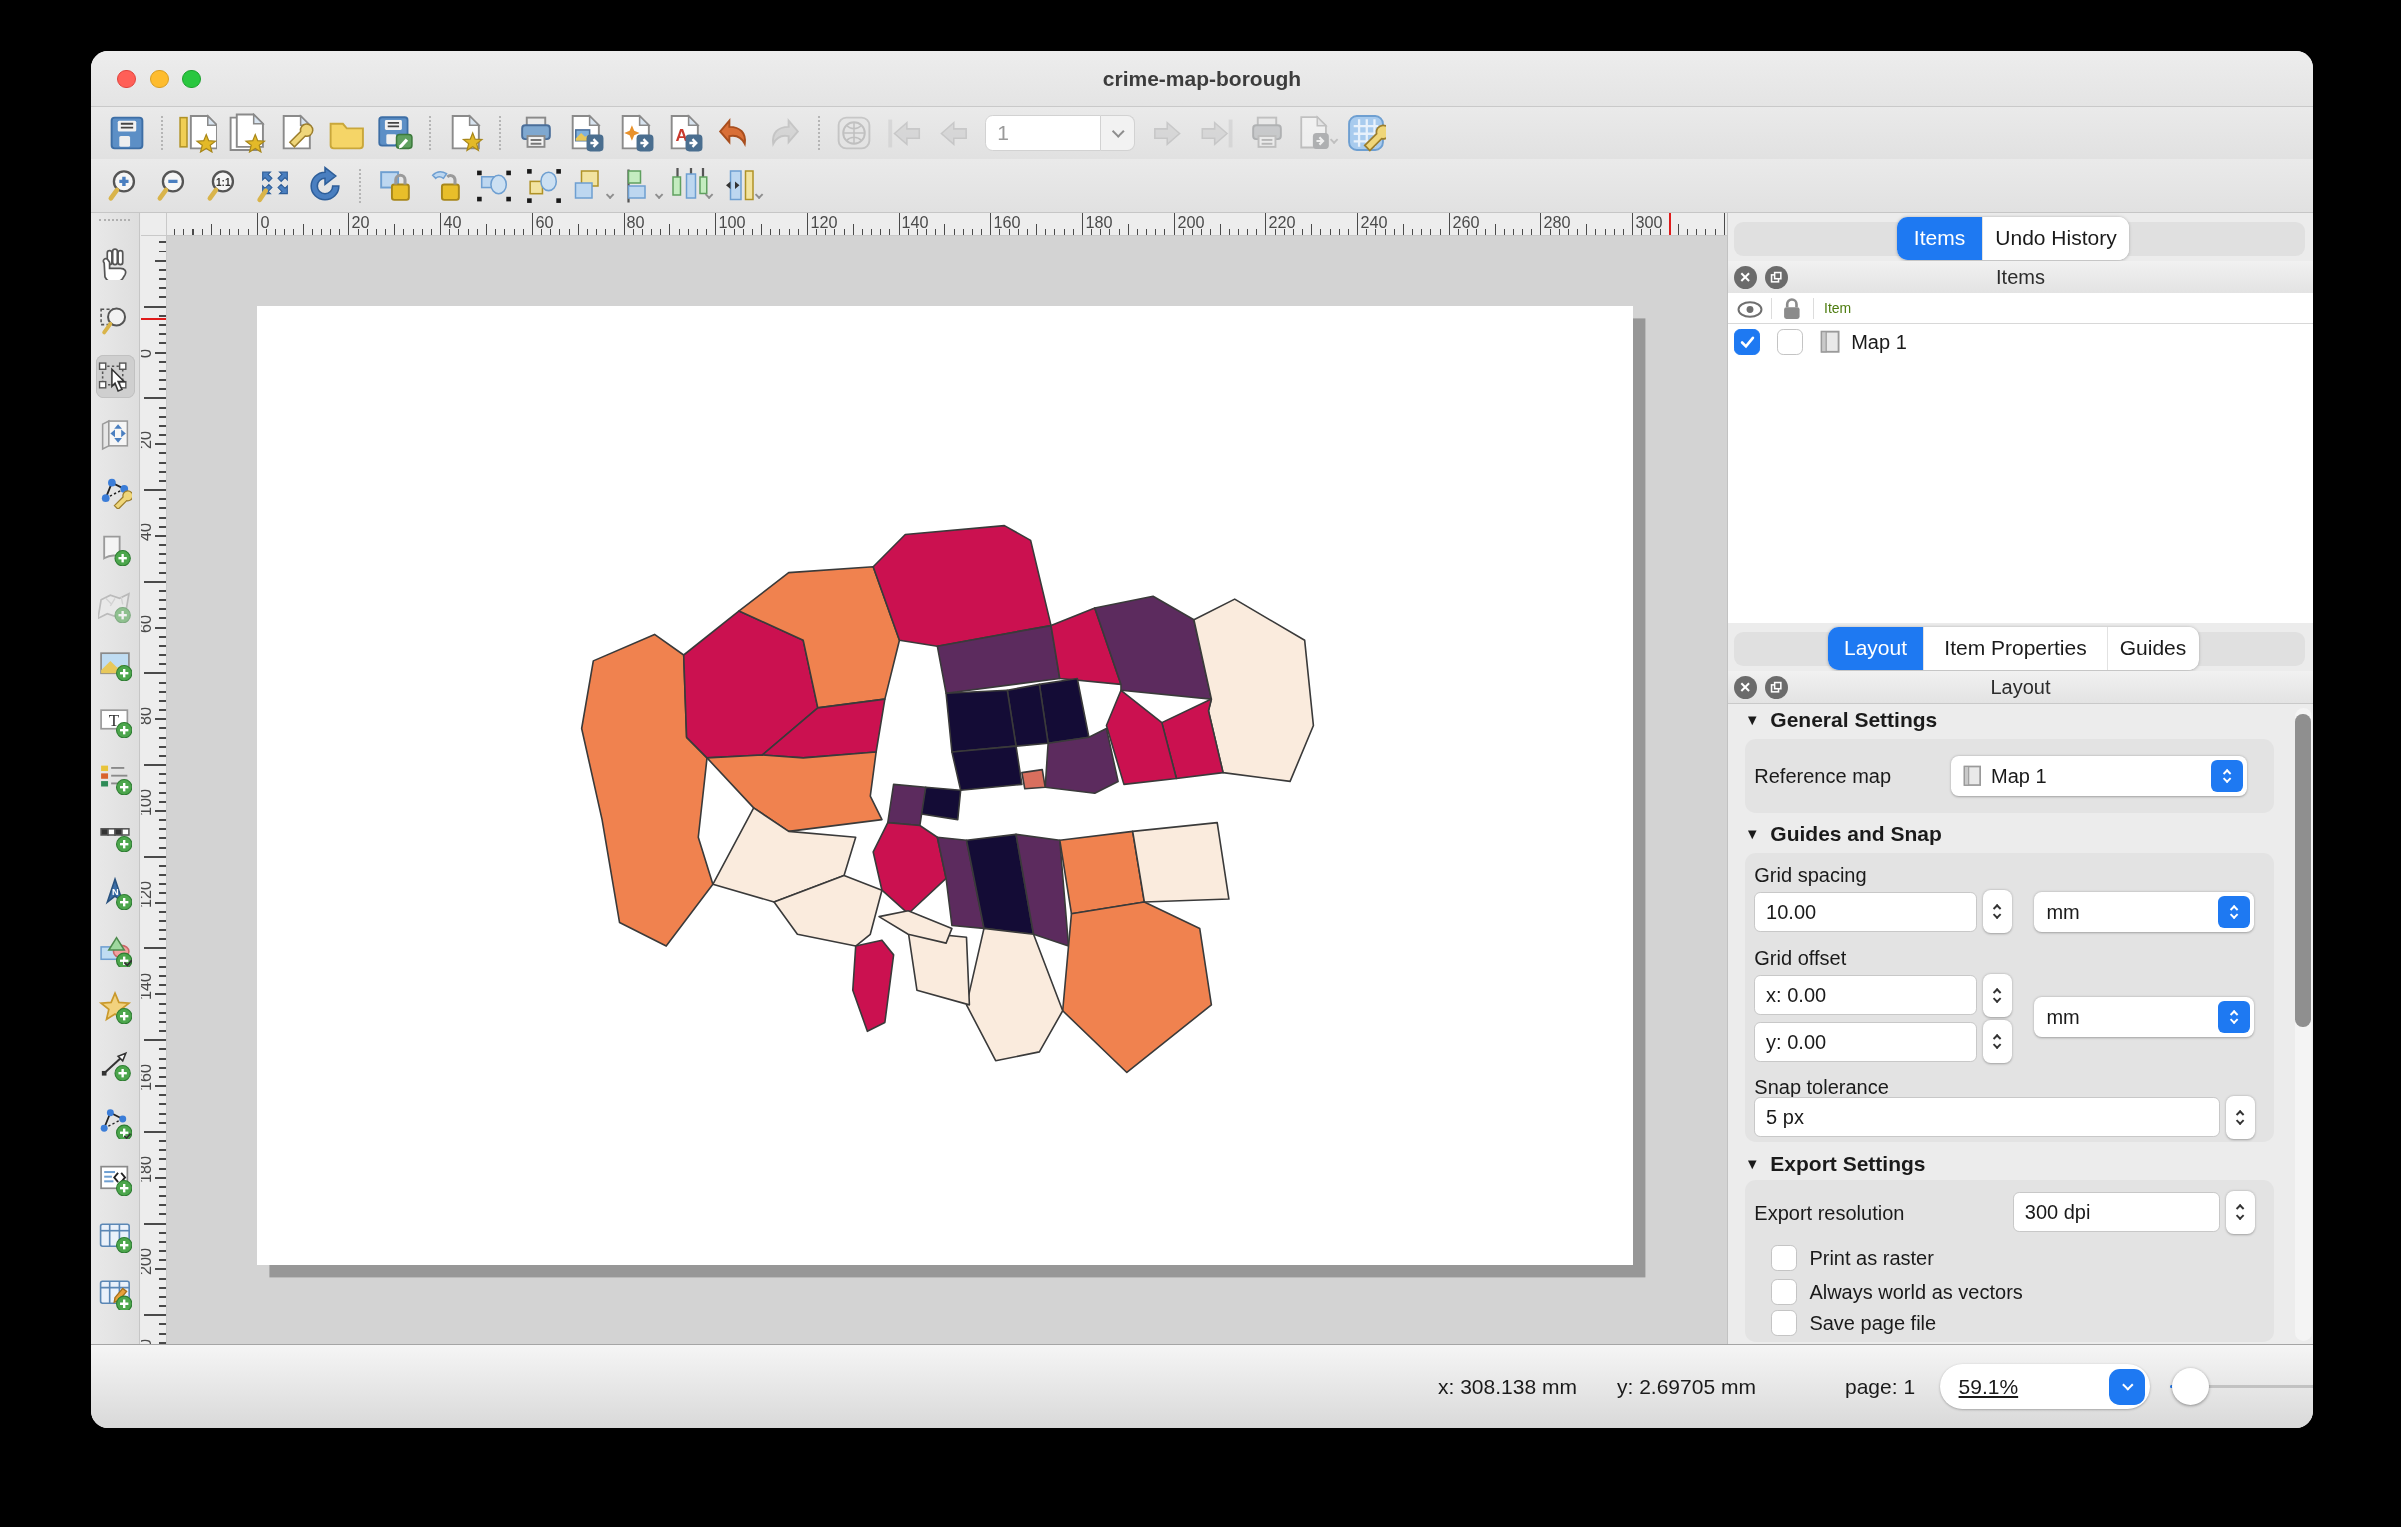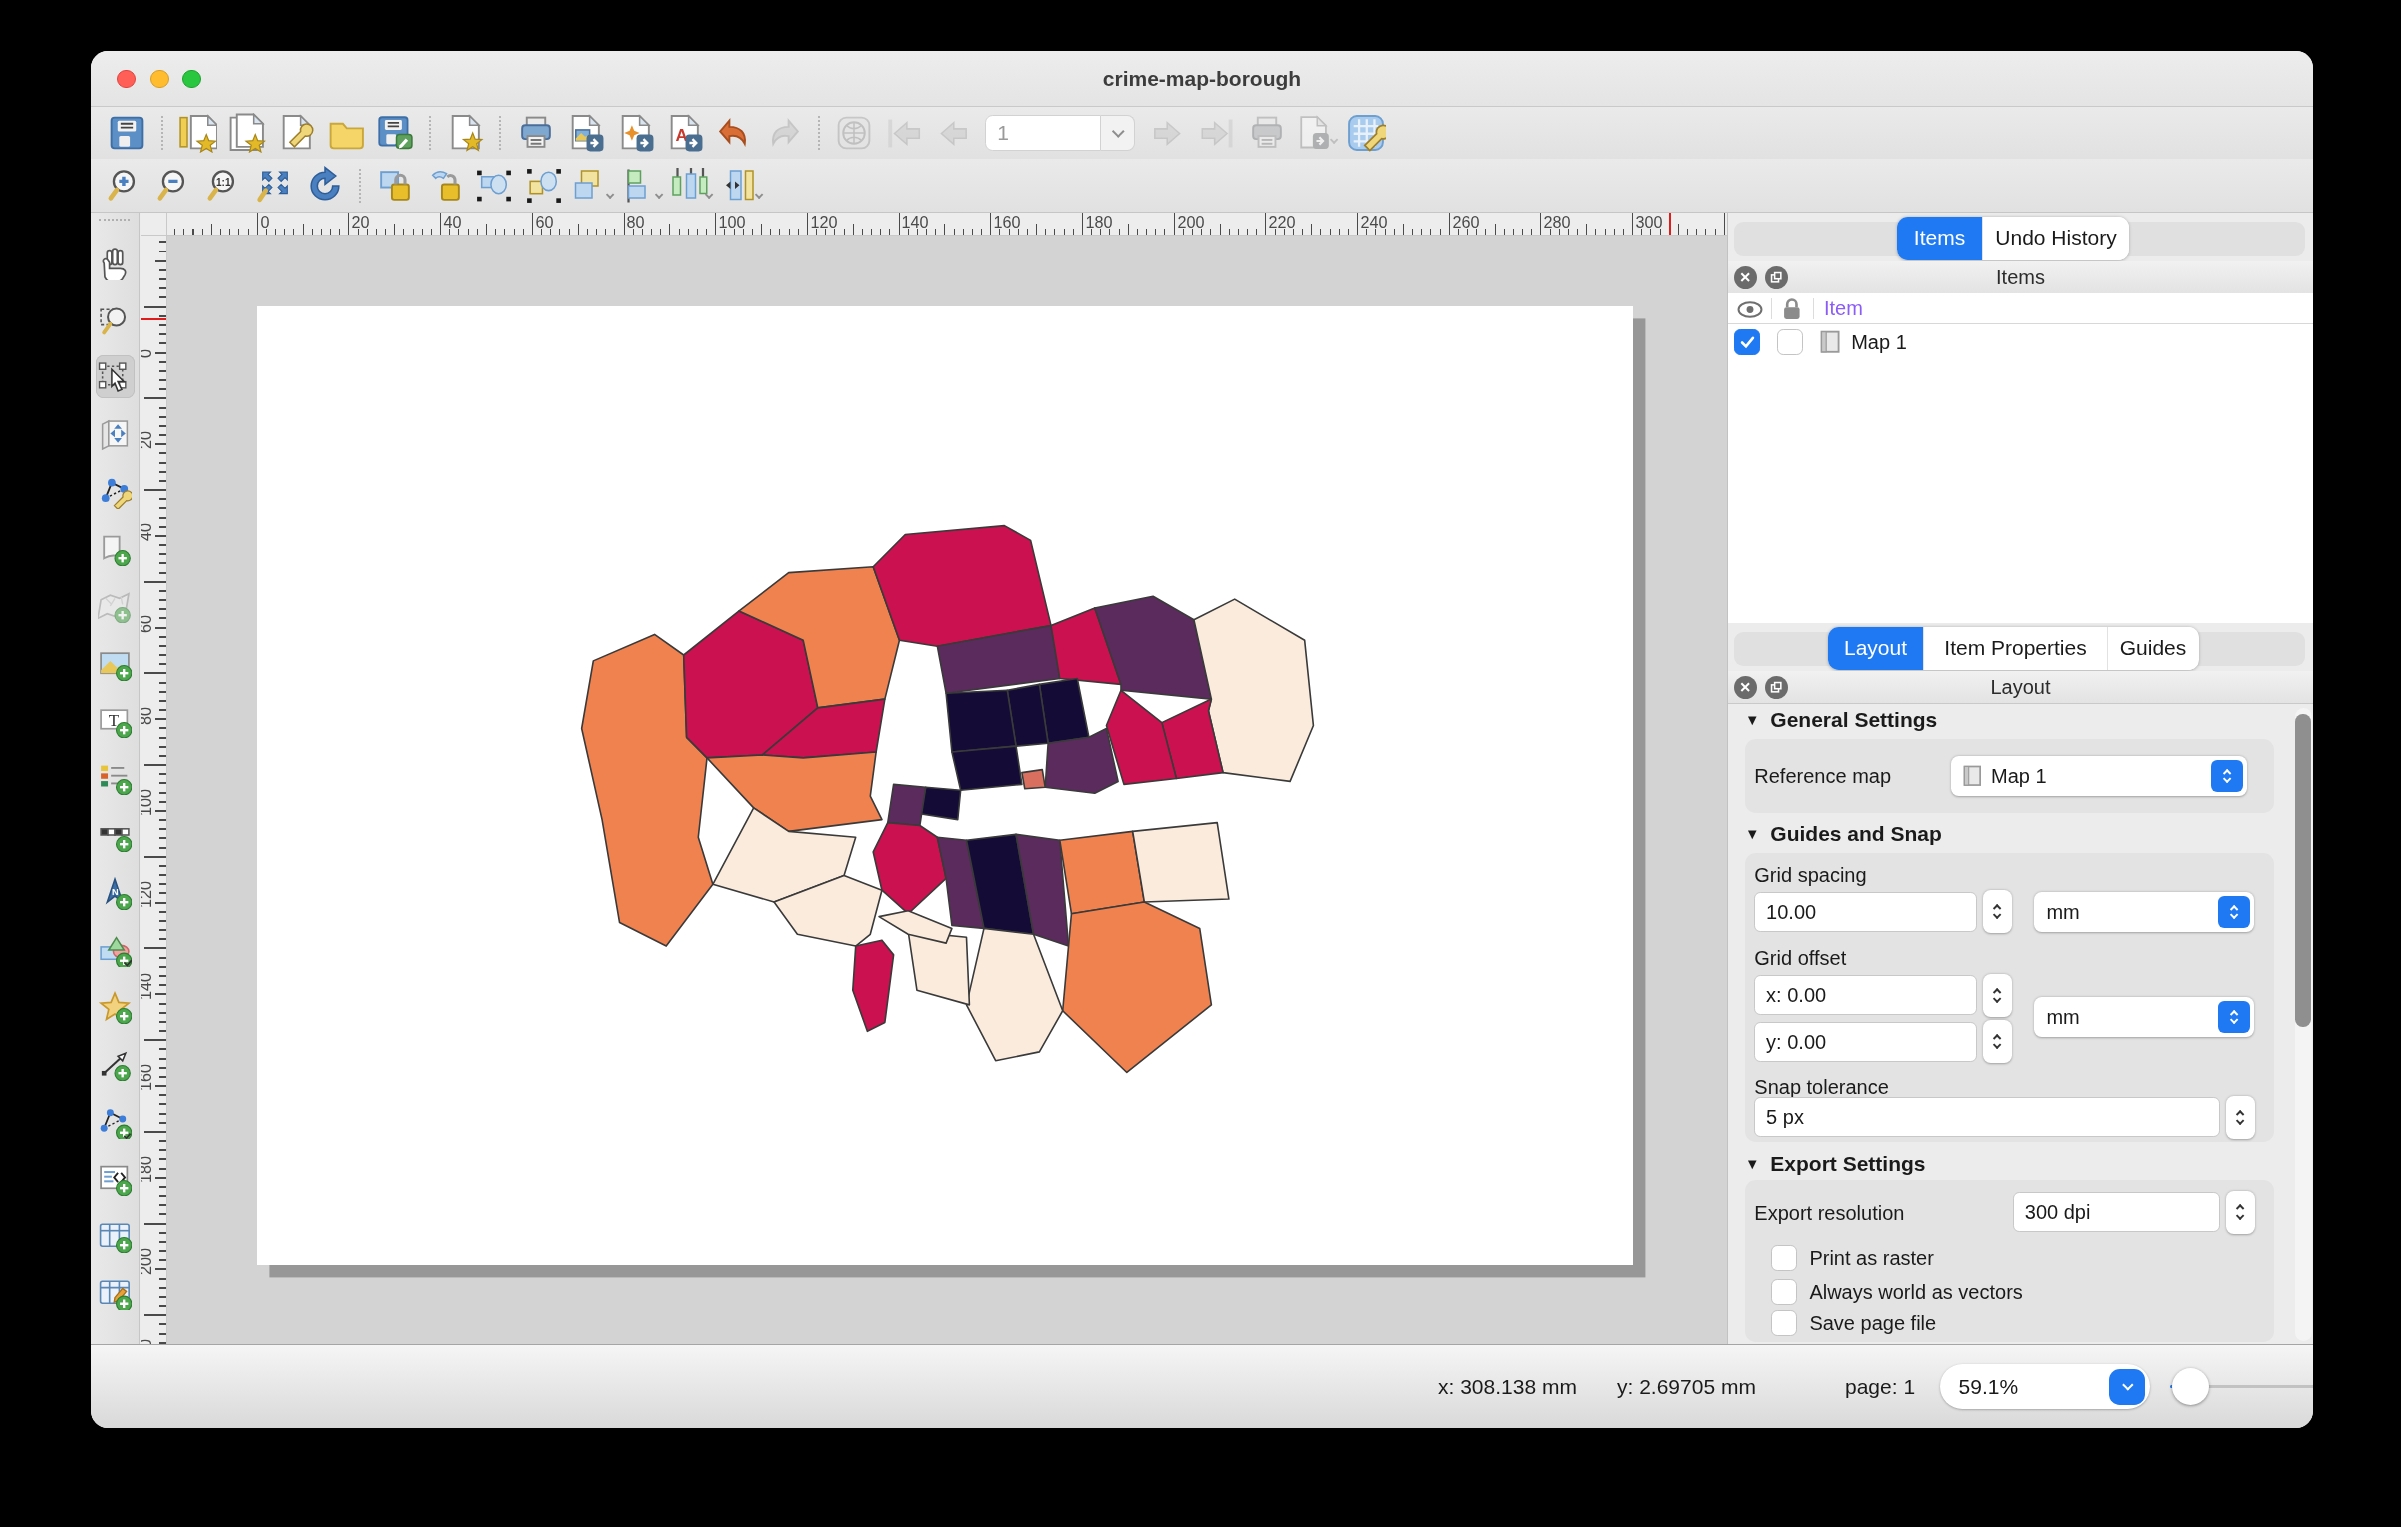--- a/index.html
+++ b/index.html
@@ -83,21 +83,21 @@
                border-bottom:0.8px solid #C9C9C9; }
   .phtitle { position:absolute; left:0; right:0; text-align:center; line-height:32.5px; font-size:20px; color:#2C2C2C; }
   .pbtnround { position:absolute; top:4.6px; width:23px; height:23px; border-radius:50%; background:#6B6B6B;
                color:#fff; display:flex; align-items:center; justify-content:center; }
   .pclose { left:6.2px; } .pfloat { left:37px; }
   .pbtnround svg { width:12.4px; height:12.4px; }
 
   .itemsbody { position:absolute; left:0; right:0; top:80px; bottom:0; background:#fff; }
   .itable-head { position:relative; height:31px; border-bottom:0.8px solid #D8D8D8; }
   .colsep { position:absolute; top:4.6px; width:0.8px; height:21.7px; background:#DCDCDC; }
-  .itable-head .hlabel { position:absolute; left:96px; line-height:31px; font-size:20px; color:#8b5cf6; }
+  .itable-head .hlabel { position:absolute; left:96px; line-height:31px; font-size:14px; color:#4d7c0f; }
   .irow { position:relative; height:36px; display:flex; align-items:center; }
   .ckbx { width:26px; height:26px; border-radius:6.2px; background:#fff; border:0.8px solid #C4C4C4; flex:0 0 auto; }
   .ckbx.on { background:#1E79F2; border-color:#1E79F2; display:flex; align-items:center; justify-content:center; }
   .irow .ilabel { font-size:20px; color:#1A1A1A; margin-left:9.3px; }
 
   
   .lcontent { position:absolute; left:0; right:20px; top:80px; bottom:0; overflow:hidden; }
   .sechead { position:absolute; left:17px; font-size:21px; font-weight:bold; color:#1A1A1A; }
   .sechead .tri { display:inline-block; font-size:14.7px; margin-right:10.8px; transform:translateY(-2.3px); }
   .groupbox { position:absolute; left:17px; width:529px; background:#E3E3E3; border-radius:10.8px; }
@@ -115,21 +115,21 @@
   .ckrow .cklabel { font-size:20px; color:#1A1A1A; }
   .vscroll { position:absolute; right:1.5px; top:85px; bottom:3.1px; width:17px; background:#F4F4F4; border-radius:8.5px; }
   .vthumb { position:absolute; left:0.8px; width:15.5px; border-radius:7.7px; background:#8F8F8F; }
 
   
   .statusbar { position:absolute; left:0; right:0; bottom:0; height:84px;
                background:linear-gradient(#F5F5F5,#D9D9D9); border-top:0.8px solid #A5A5A5; }
   .stext { position:absolute; top:0; height:84px; line-height:84px; font-size:21px; color:#1A1A1A; }
   .zoomcombo { position:absolute; left:1849px; top:19.3px; width:210px; height:45px; background:#fff;
                border-radius:22.4px; box-shadow:0 0.8px 2.3px rgba(0,0,0,.3); display:flex; align-items:center; }
-  .zoomcombo .zval { font-size:21px; color:#1A1A1A; margin-left:18.6px; }
+  .zoomcombo .zval { font-size:21px; color:#1A1A1A; margin-left:18.6px;text-decoration:underline; }
   .zoomcombo .zbtn { position:absolute; right:4.6px; top:4.6px; width:36px; height:36px; background:#1E79F2;
                border-radius:10.8px; display:flex; align-items:center; justify-content:center; }
   .slider { position:absolute; left:2079px; top:40px; width:149px; height:3.1px; background:#C2C2C2; border-radius:1.5px; }
   .slider .sfill { position:absolute; left:0; top:0; height:3.1px; width:19.3px; background:#1E79F2; border-radius:1.5px; }
   .sknob { position:absolute; left:2081px; top:23px; width:37px; height:37px; background:#fff; border-radius:50%;
            box-shadow:0 0.8px 3.1px rgba(0,0,0,.4); }
 
   svg.icn { display:block; }
 </style>
 </head>

